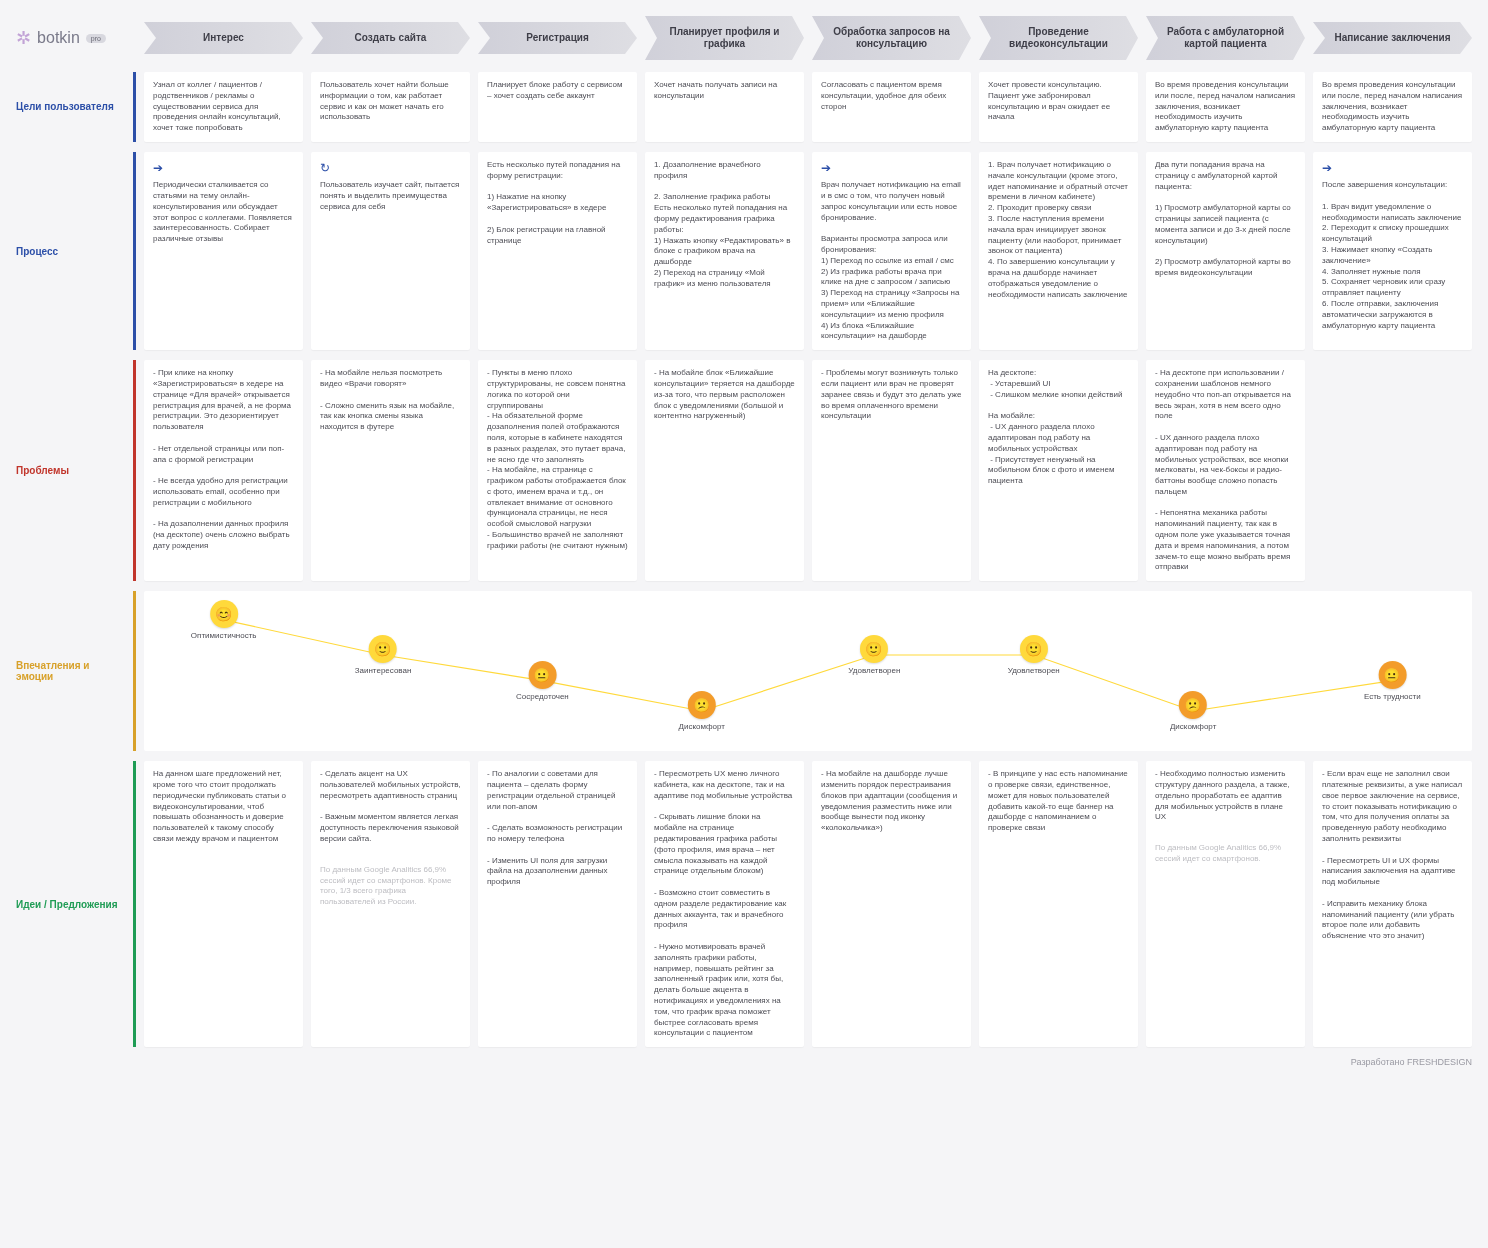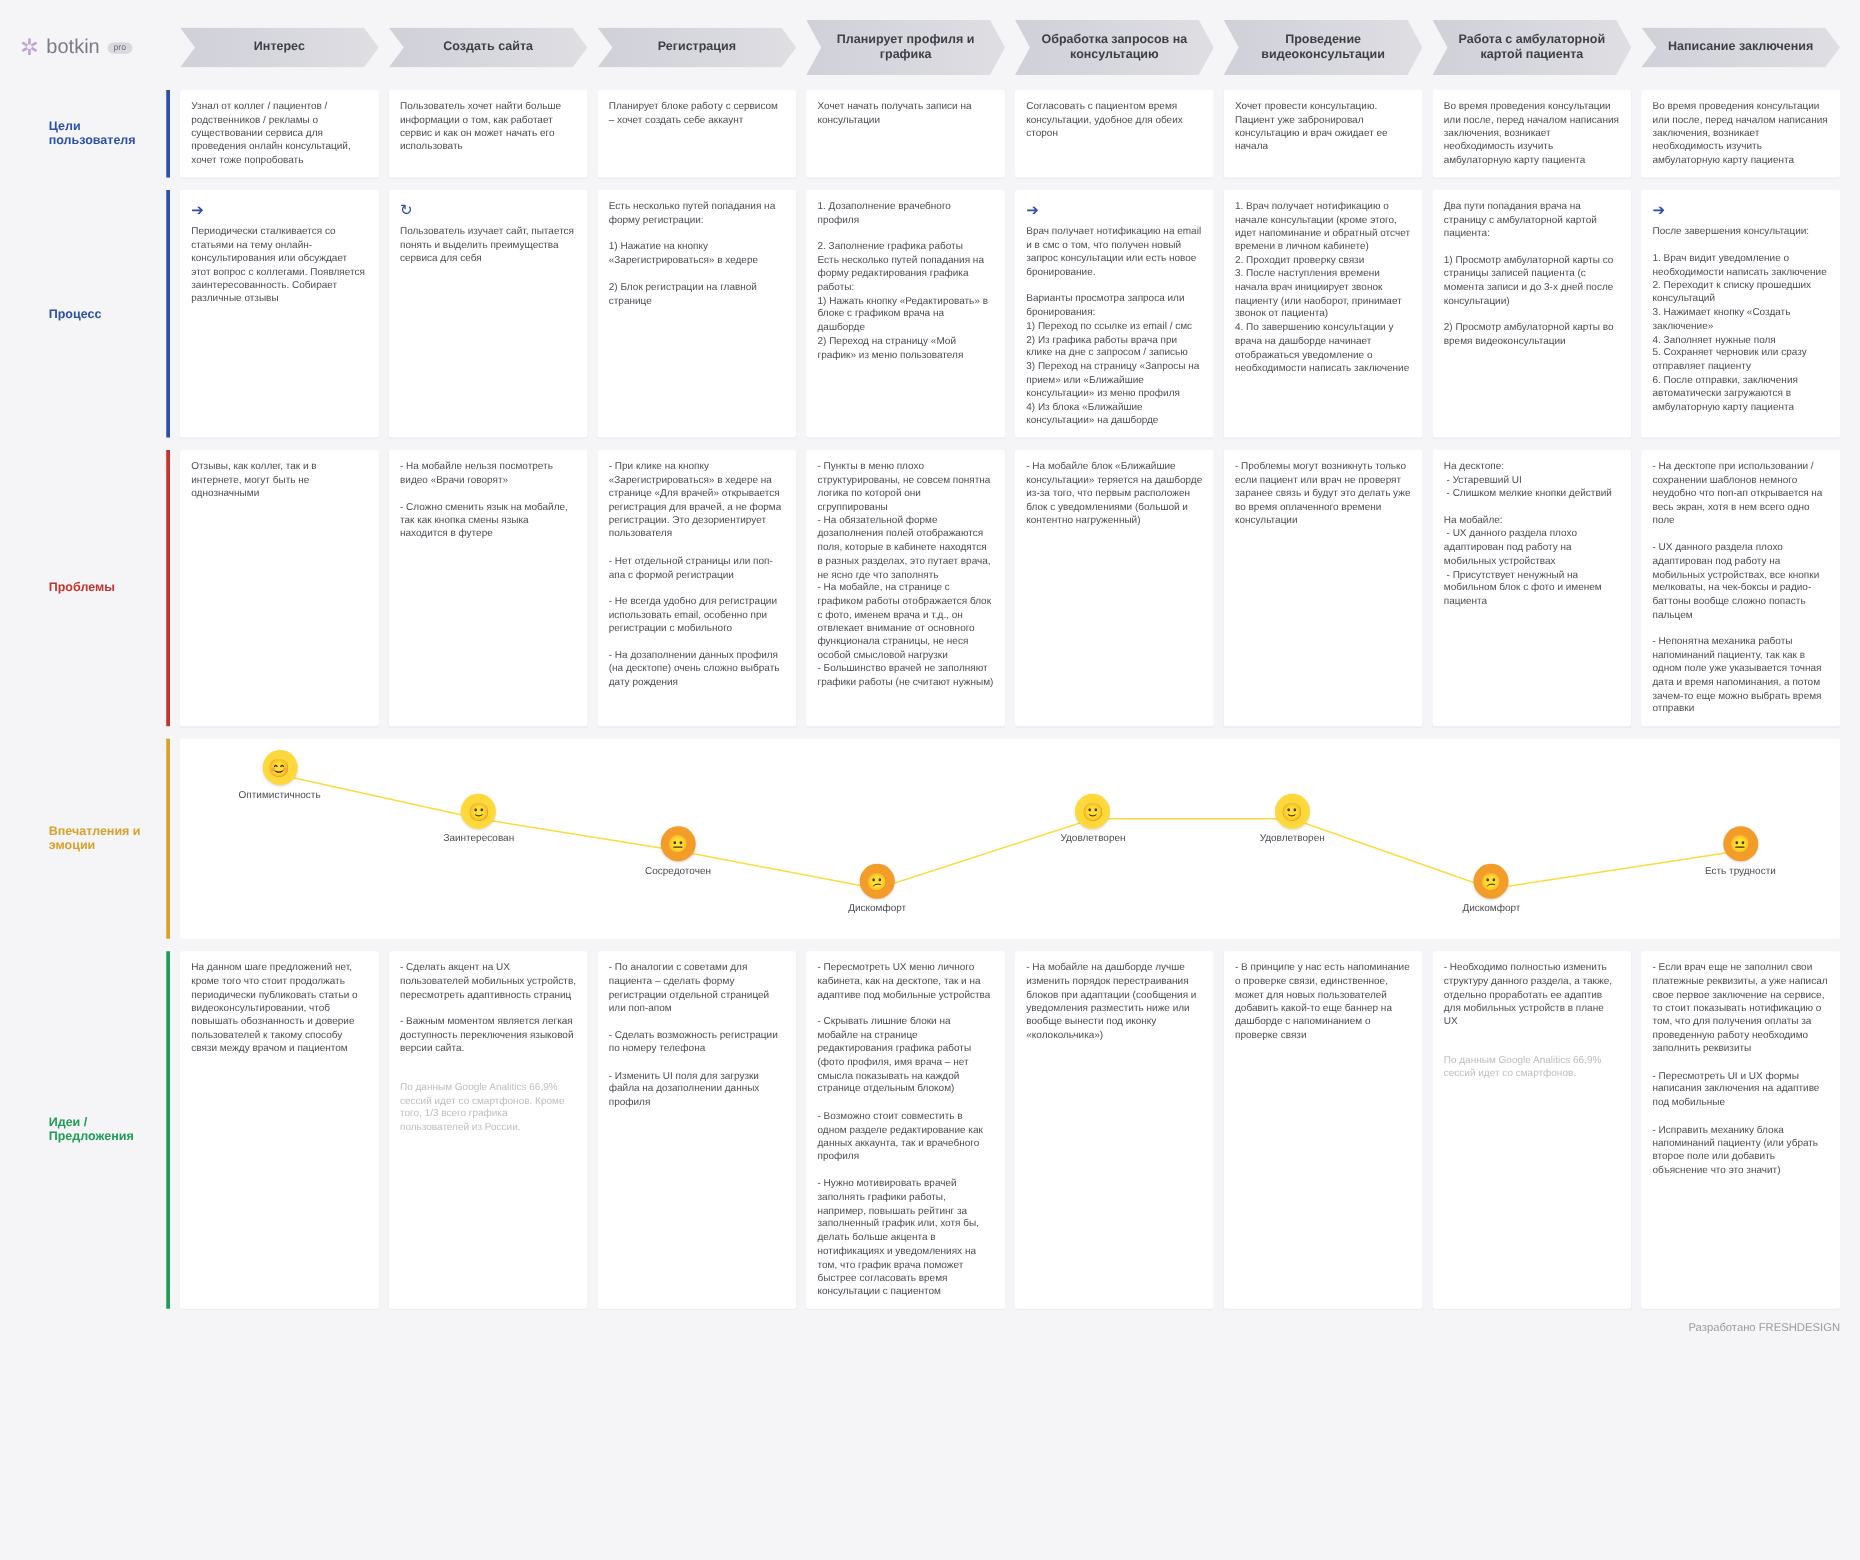--- a/index.html
+++ b/index.html
@@ -53,21 +53,20 @@
     grid-template-columns: 120px repeat(8, 1fr);
     gap: 8px;
     margin-bottom: 10px;
   }
   .row-label {
     font-size: 10px;
     font-weight: 600;
     display: flex;
     align-items: center;
     padding-right: 6px;
-    margin-left: 23px;
   }
   .row-label.blue   { color: #2c4fa8; border-right: 3px solid #2c4fa8; }
   .row-label.red    { color: #c1352b; border-right: 3px solid #c1352b; }
   .row-label.orange { color: #d8a12a; border-right: 3px solid #d8a12a; }
   .row-label.green  { color: #1f9c55; border-right: 3px solid #1f9c55; }
   .card {
     background: #fff;
     border-radius: 2px;
     padding: 8px 9px;
     font-size: 8px;
@@ -181,31 +180,30 @@
 1. Врач видит уведомление о необходимости написать заключение
 2. Переходит к списку прошедших консультаций
 3. Нажимает кнопку «Создать заключение»
 4. Заполняет нужные поля
 5. Сохраняет черновик или сразу отправляет пациенту
 6. После отправки, заключения автоматически загружаются в амбулаторную карту пациента</span></div>
   </div>
 
   <div class="grid">
     <div class="row-label red">Проблемы</div>
-    <div class="card">Отзывы, как коллег, так и в интернете, могут быть не однозначными</div>
+    <div class="card">- При клике на кнопку «Зарегистрироваться» в хедере на странице «Для врачей» открывается регистрация для врачей, а не форма регистрации. Это дезориентирует пользователя
+
+- Нет отдельной страницы или поп-апа с формой регистрации
+
+- Не всегда удобно для регистрации использовать email, особенно при регистрации с мобильного
+
+- На дозаполнении данных профиля (на десктопе) очень сложно выбрать дату рождения</div>
     <div class="card">- На мобайле нельзя посмотреть видео «Врачи говорят»
 
 - Сложно сменить язык на мобайле, так как кнопка смены языка находится в футере</div>
-    <div class="card">- При клике на кнопку «Зарегистрироваться» в хедере на странице «Для врачей» открывается регистрация для врачей, а не форма регистрации. Это дезориентирует пользователя
-
-- Нет отдельной страницы или поп-апа с формой регистрации
-
-- Не всегда удобно для регистрации использовать email, особенно при регистрации с мобильного
-
-- На дозаполнении данных профиля (на десктопе) очень сложно выбрать дату рождения</div>
     <div class="card">- Пункты в меню плохо структурированы, не совсем понятна логика по которой они сгруппированы
 - На обязательной форме дозаполнения полей отображаются поля, которые в кабинете находятся в разных разделах, это путает врача, не ясно где что заполнять
 - На мобайле, на странице с графиком работы отображается блок с фото, именем врача и т.д., он отвлекает внимание от основного функционала страницы, не неся особой смысловой нагрузки
 - Большинство врачей не заполняют графики работы (не считают нужным)</div>
     <div class="card">- На мобайле блок «Ближайшие консультации» теряется на дашборде из-за того, что первым расположен блок с уведомлениями (большой и контентно нагруженный)</div>
     <div class="card">- Проблемы могут возникнуть только если пациент или врач не проверят заранее связь и будут это делать уже во время оплаченного времени консультации</div>
     <div class="card">На десктопе:
  - Устаревший UI
  - Слишком мелкие кнопки действий
 

